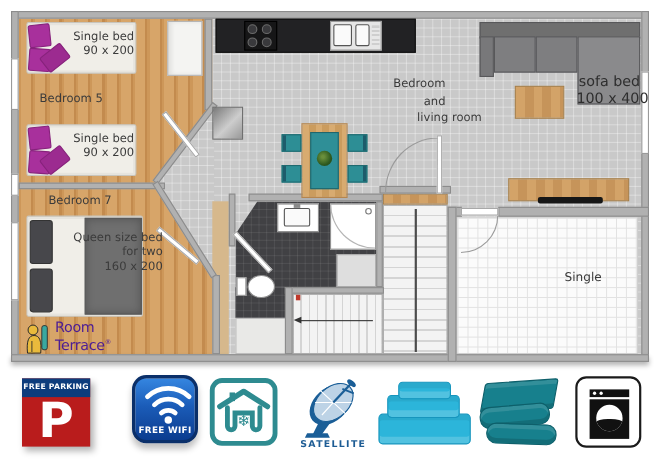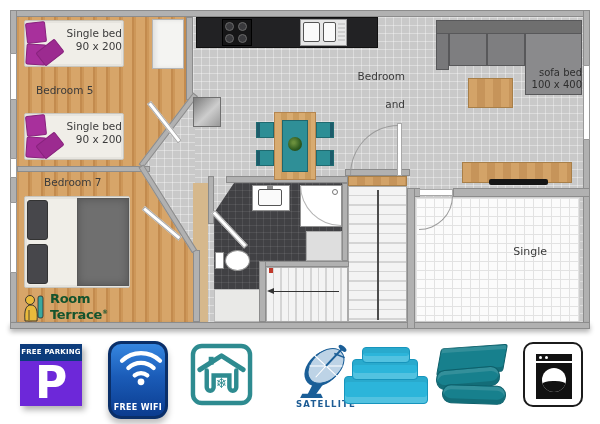--- a/index.html
+++ b/index.html
@@ -46,23 +46,23 @@
   .sofa{background:#78787a;border:1px solid #58585a;}
   .woodtop{background:repeating-linear-gradient(90deg,#d3a368 0 8px,#c6945a 8px 16px);border:1px solid #a87f48;}
   .tv{background:#161616;border-radius:2px;}
   .stairs-v{background:repeating-linear-gradient(180deg,#f3f3f3 0 8px,#d4d4d4 8px 9.5px);border:1px solid #ababab;}
   .stairs-h{background:repeating-linear-gradient(90deg,#f3f3f3 0 6px,#d4d4d4 6px 7.5px);border:1px solid #ababab;}
   .fixture{background:#fff;border:1px solid #919191;}
   
   .lbl{position:absolute;font-size:10.5px;line-height:1.2;color:#3b3b3b;white-space:nowrap;}
   .ctr{text-align:right;}
   
-  .logo-text{position:absolute;font-weight:bold;color:#14532d;font-size:13px;line-height:13px;letter-spacing:-.3px;}
-  
-  .pk{background:#6d28d9;box-shadow:3px 4px 6px rgba(0,0,0,.3);}
+  .logo-text{position:absolute;font-weight:normal;color:#4c1d95;font-size:13px;line-height:13px;letter-spacing:-.3px;}
+  
+  .pk{background:#b91c1c;box-shadow:3px 4px 6px rgba(0,0,0,.3);}
   .pk-head{background:#0d3c7c;color:#fff;font-size:7px;font-weight:bold;text-align:center;line-height:17px;letter-spacing:.2px;}
   .pk-p{color:#fff;font-size:44px;font-weight:bold;text-align:center;line-height:44px;}
   .wifi{border-radius:13px;border:3px solid #0a2f69;
         background:linear-gradient(180deg,#3586e0 0%,#1b5cb8 45%,#0b3c8f 100%);
         box-shadow:0 5px 6px rgba(0,0,0,.25);}
   .wifi-lbl{position:absolute;left:0;right:0;bottom:4px;text-align:center;color:#fff;font-size:8px;font-weight:bold;letter-spacing:.3px;}
   .sat-lbl{position:absolute;left:-8px;right:-8px;bottom:0;text-align:center;color:#1d5c94;font-size:8.5px;font-weight:bold;letter-spacing:1.2px;}
   .towel{position:absolute;background:#2cb5da;border:1px solid #1795bd;border-radius:4px;
          box-shadow:inset 0 -6px rgba(255,255,255,.18),inset 0 5px rgba(0,0,0,.06);}
   .linen{position:absolute;background:#17808d;border:1px solid #0e5f6a;
@@ -152,20 +152,25 @@
     </div>
 
     <div class="lbl" style="left:36px;top:84px;">Bedroom 5</div>
     <div class="abs wardrobe" style="left:152px;top:19px;width:32px;height:50px;"></div>
 
     <div class="lbl" style="left:44px;top:176px;">Bedroom 7</div>
     <div class="abs mattress" style="left:24px;top:196px;width:106px;height:92px;"></div>
     <div class="abs pillow-d" style="left:27px;top:200px;width:21px;height:40px;"></div>
     <div class="abs pillow-d" style="left:27px;top:244px;width:21px;height:40px;"></div>
     <div class="abs duvet" style="left:77px;top:198px;width:52px;height:88px;"></div>
+    <div class="lbl ctr" style="left:38px;top:210px;width:110px;line-height:13px;">
+      <div>Queen size bed</div>
+      <div>for two</div>
+      <div>160 x 200</div>
+    </div>
 
     <svg class="abs" style="left:22px;top:292px;" width="25" height="31" viewBox="0 0 25 31">
       <rect x="16" y="4" width="5" height="22" rx="2" fill="#3aa89f" stroke="#2b2b2b" stroke-width="0.8"></rect>
       <circle cx="8" cy="8" r="4.5" fill="#e9ba3c" stroke="#2b2b2b" stroke-width="0.9"></circle>
       <path d="M3 29 C2 18 4 13 9 13 C14 13 16 18 15 29 Z" fill="#e9ba3c" stroke="#2b2b2b" stroke-width="0.9"></path>
       <line x1="7" y1="18" x2="7" y2="28" stroke="#2b2b2b" stroke-width="0.8"></line>
     </svg>
     <div class="logo-text" style="left:50px;top:292px;">
       <div>Room</div>
       <div><span>Terrace</span><sup style="font-size:6px;">®</sup></div>
@@ -185,28 +190,29 @@
 
     <div class="abs table" style="left:274px;top:112px;width:42px;height:68px;"></div>
     <div class="abs runner" style="left:282px;top:120px;width:26px;height:52px;"></div>
     <div class="abs" style="left:288px;top:137px;width:14px;height:14px;border-radius:50%;background:radial-gradient(circle at 40% 40%,#6a8f3c 10%,#2e5a1f 60%,#1f3d14 100%);"></div>
     <div class="abs chair" style="left:256px;top:122px;width:18px;height:16px;box-shadow:inset 3px 0 0 rgba(0,0,30,.35);"></div>
     <div class="abs chair" style="left:256px;top:150px;width:18px;height:16px;box-shadow:inset 3px 0 0 rgba(0,0,30,.35);"></div>
     <div class="abs chair" style="left:316px;top:122px;width:18px;height:16px;box-shadow:inset -3px 0 0 rgba(0,0,30,.35);"></div>
     <div class="abs chair" style="left:316px;top:150px;width:18px;height:16px;box-shadow:inset -3px 0 0 rgba(0,0,30,.35);"></div>
 
     <div class="lbl ctr" style="left:325px;top:70px;width:80px;">Bedroom</div>
-    <div class="lbl ctr" style="left:345px;top:86px;width:60px;margin-top:12px;">and</div>
+    <div class="lbl ctr" style="left:345px;top:86px;width:60px;">and</div>
+    <div class="lbl ctr" style="left:338px;top:101px;width:100px;">living room</div>
 
     <div class="abs sofa" style="left:436px;top:20px;width:146px;height:15px;background:#6f6f6f;"></div>
     <div class="abs sofa" style="left:436px;top:33px;width:13px;height:37px;"></div>
     <div class="abs sofa" style="left:449px;top:33px;width:38px;height:33px;background:#7e7e80;"></div>
     <div class="abs sofa" style="left:487px;top:33px;width:38px;height:33px;background:#7e7e80;"></div>
     <div class="abs sofa" style="left:525px;top:33px;width:57px;height:62px;background:#8a8a8c;"></div>
-    <div class="lbl ctr" style="left:524px;top:67px;width:58px;font-size:10px;color:#2e2e2e;">
+    <div class="lbl ctr" style="left:524px;top:67px;width:58px;font-size:13px;color:#2e2e2e;">
       <div>sofa bed</div>
       <div>100 x 400</div>
     </div>
     <div class="abs woodtop" style="left:468px;top:78px;width:45px;height:30px;"></div>
 
     <div class="abs woodtop" style="left:462px;top:162px;width:110px;height:21px;"></div>
     <div class="abs tv" style="left:489px;top:179px;width:59px;height:6px;"></div>
 
     <div class="lbl ctr" style="left:437px;top:245px;width:110px;font-size:11px;">Single</div>
 
@@ -220,41 +226,41 @@
     <div class="abs fixture" style="left:225px;top:250px;width:25px;height:21px;border-radius:50%;"></div>
   </div>
 
   <div class="abs" style="left:0;top:335px;width:600px;height:89px;">
 
     <div class="abs pk" style="left:20px;top:9px;width:62px;height:62px;">
       <div class="pk-head" style="height:17px;">FREE PARKING</div>
       <div class="pk-p">P</div>
     </div>
 
-    <div class="abs wifi" style="left:108px;top:6px;width:60px;height:78px;">
+    <div class="abs wifi" style="left:120px;top:6px;width:60px;height:62px;">
       <svg width="54" height="38" viewBox="0 0 48 36" style="position:absolute;left:3px;top:4px;">
         <path d="M6 12 A26 26 0 0 1 42 12" fill="none" stroke="#fff" stroke-width="4" stroke-linecap="round"></path>
         <path d="M12 19 A17 17 0 0 1 36 19" fill="none" stroke="#fff" stroke-width="4" stroke-linecap="round"></path>
         <path d="M18 26 A9 9 0 0 1 30 26" fill="none" stroke="#fff" stroke-width="4" stroke-linecap="round"></path>
         <circle cx="24" cy="32" r="3.2" fill="#fff"></circle>
       </svg>
       <div class="wifi-lbl">FREE WIFI</div>
     </div>
 
     <div class="abs" style="left:190px;top:8px;width:63px;height:63px;">
       <svg width="63" height="63" viewBox="0 0 64 64">
         <rect x="3" y="3" width="58" height="58" rx="9" fill="#fff" stroke="#2e8b90" stroke-width="4.5"></rect>
         <rect x="19" y="14" width="5" height="8" fill="#2e8b90"></rect>
         <path d="M10 27 L32 13 L54 27" fill="none" stroke="#2e8b90" stroke-width="5" stroke-linecap="round" stroke-linejoin="round"></path>
         <path d="M17 28 L17 45 a3.5 3.5 0 0 0 7 0 L24 33 L40 33 L40 45 a3.5 3.5 0 0 0 7 0 L47 28" fill="none" stroke="#2e8b90" stroke-width="4.5" stroke-linecap="round"></path>
       </svg>
       <span style="position:absolute;left:0;right:0;top:32px;text-align:center;color:#2e8b90;font-size:14px;">❄</span>
     </div>
 
-    <div class="abs" style="left:272px;top:4px;width:62px;height:70px;margin-left:23px;">
+    <div class="abs" style="left:272px;top:4px;width:62px;height:70px;">
       <svg width="62" height="60" viewBox="0 0 60 58">
         <polygon points="22,34 30,40 20,54 12,54" fill="#1a5e97"></polygon>
         <polygon points="7,53 25,53 27,57 5,57" fill="#1a5e97"></polygon>
         <ellipse cx="27.5" cy="28" rx="21" ry="14.5" transform="rotate(-42 27.5 28)" fill="#1a5e97"></ellipse>
         <ellipse cx="30" cy="26" rx="20" ry="13.5" transform="rotate(-42 30 26)" fill="#bdd3e6" stroke="#1a5e97" stroke-width="1"></ellipse>
         <path d="M17 14 L43 38 M20 37 L40 15 M14 26 L46 26" stroke="#ffffff" stroke-width="1"></path>
         <line x1="30" y1="26" x2="45" y2="10" stroke="#1a5e97" stroke-width="2"></line>
         <line x1="38" y1="14" x2="48" y2="18" stroke="#1a5e97" stroke-width="1.5"></line>
         <ellipse cx="46" cy="9" rx="4.5" ry="2.2" transform="rotate(40 46 9)" fill="#1a5e97"></ellipse>
       </svg>

